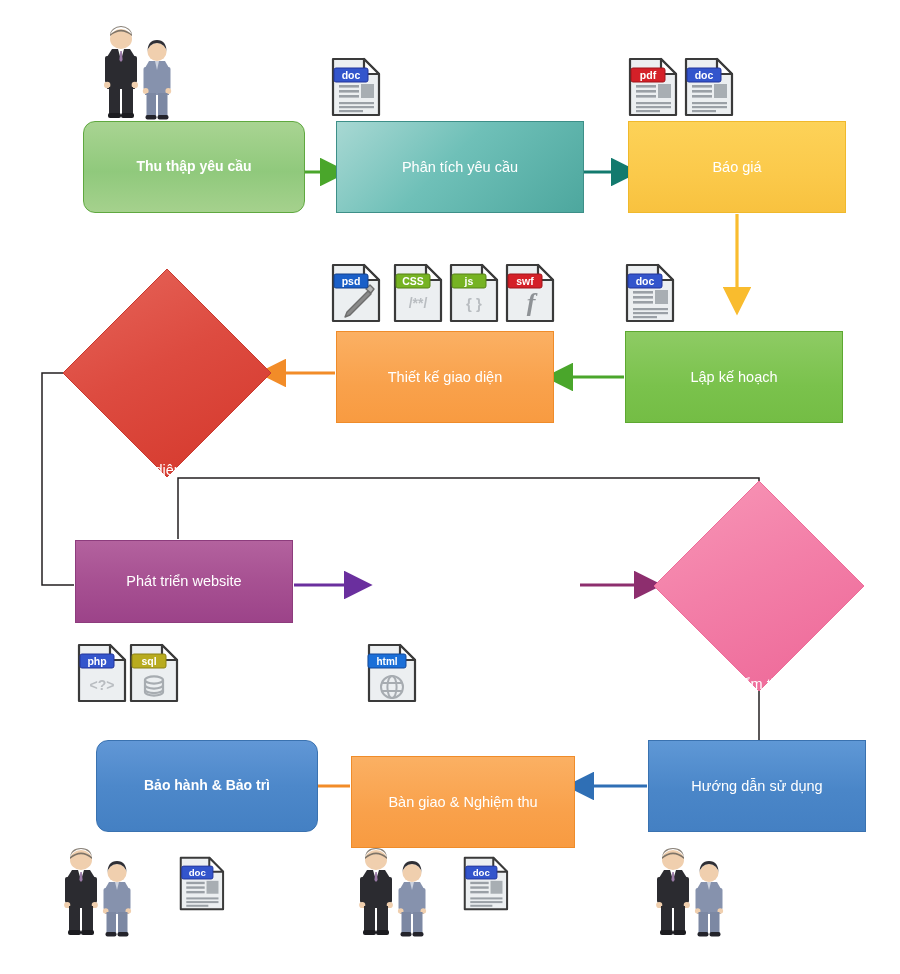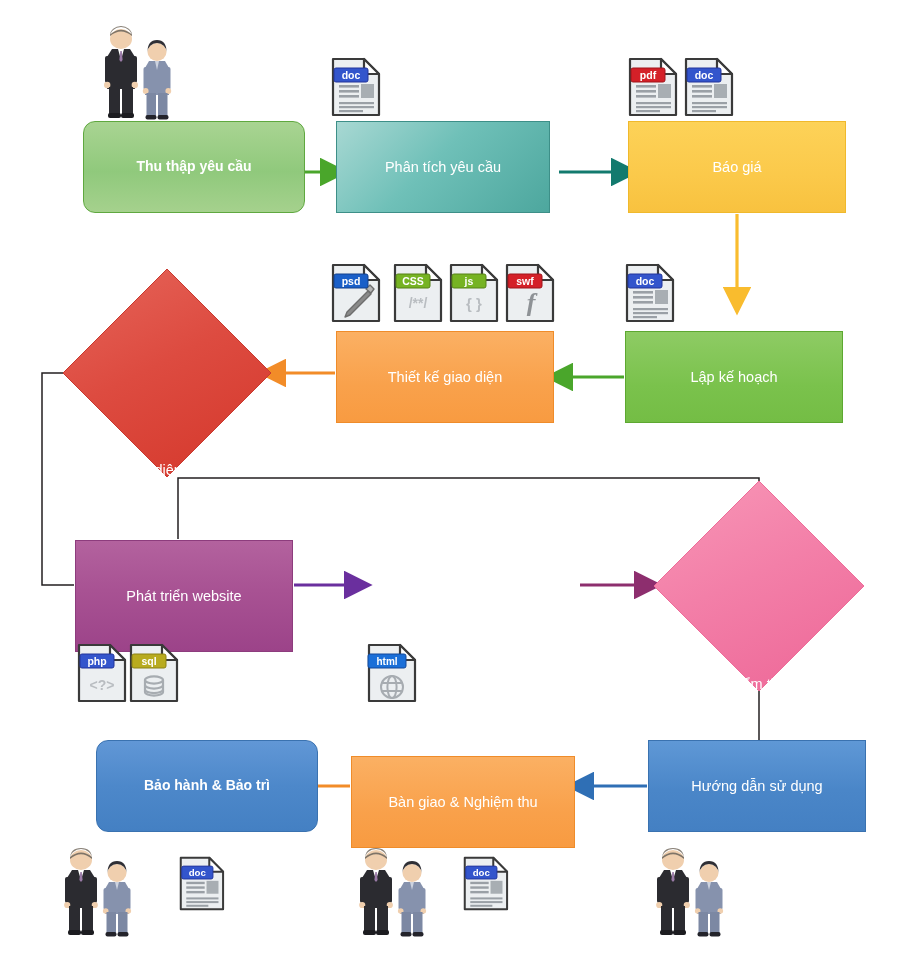--- a/index.html
+++ b/index.html
@@ -92,21 +92,21 @@
 
     <g>
       <line x1="350" y1="786" x2="297" y2="786" stroke="#f28c28" stroke-width="3.2" marker-end="url(#ah-orange)"></line>
     </g>
   </svg>
 
   <div class="node rect rounded fs13b" id="node-n1" style="left:47px;top:121px;width:222px;height:92px;background:linear-gradient(180deg,#a9d492 0%,#90c97c 55%,#a5d18d 100%);border-color:#5fa83f;">
     <span class="lbl">Thu thập yêu cầu</span>
   </div>
 
-  <div class="node rect fs14" id="node-n2" style="left:336px;top:121px;width:214px;height:92px;background:linear-gradient(135deg,#a8d8d3 0%,#6fc0b8 45%,#4da79e 100%);border-color:#3d8f88;">
+  <div class="node rect fs14" id="node-n2" style="left:336px;top:121px;width:248px;height:92px;background:linear-gradient(135deg,#a8d8d3 0%,#6fc0b8 45%,#4da79e 100%);border-color:#3d8f88;">
     <span class="lbl">Phân tích yêu cầu</span>
   </div>
 
   <div class="node rect fs14" id="node-n3" style="left:628px;top:121px;width:218px;height:92px;background:linear-gradient(180deg,#fdd258 0%,#fbc94a 60%,#f8c23f 100%);border-color:#f0b92c;">
     <span class="lbl">Báo giá</span>
   </div>
 
   <div class="node rect fs14" id="node-n4" style="left:625px;top:331px;width:218px;height:92px;background:linear-gradient(180deg,#8ecb64 0%,#7ac24c 60%,#74bd45 100%);border-color:#5da831;">
     <span class="lbl">Lập kế hoạch</span>
   </div>
@@ -122,21 +122,21 @@
           <stop offset="0%" stop-color="#e6655a"></stop>
           <stop offset="55%" stop-color="#dd4b40"></stop>
           <stop offset="100%" stop-color="#d73d31"></stop>
         </linearGradient>
       </defs>
       <polygon points="105,1 209,105 105,209 1,105" fill="url(#gr-red)" stroke="#c8392f" stroke-width="1"></polygon>
     </svg>
     <span class="diamond-lbl fs14">Giao diện mẫu</span>
   </div>
 
-  <div class="node rect fs14" id="node-n7" style="left:75px;top:540px;width:218px;height:112px;background:linear-gradient(180deg,#b3629e 0%,#a85293 45%,#9c4389 100%);border-color:#8d3c7d;">
+  <div class="node rect fs14" id="node-n7" style="left:75px;top:540px;width:218px;height:83px;background:linear-gradient(180deg,#b3629e 0%,#a85293 45%,#9c4389 100%);border-color:#8d3c7d;">
     <span class="lbl">Phát triển website</span>
   </div>
 
 
   <div class="diamond-wrap" id="node-n9" style="left:653px;top:480px;width:212px;height:212px;">
     <svg class="diamond-shape" viewBox="0 0 212 212">
       <defs>
         <linearGradient id="gr-pink" x1="0" y1="0" x2="0.45" y2="1">
           <stop offset="0%" stop-color="#f897b7"></stop>
           <stop offset="55%" stop-color="#f37fa8"></stop>

